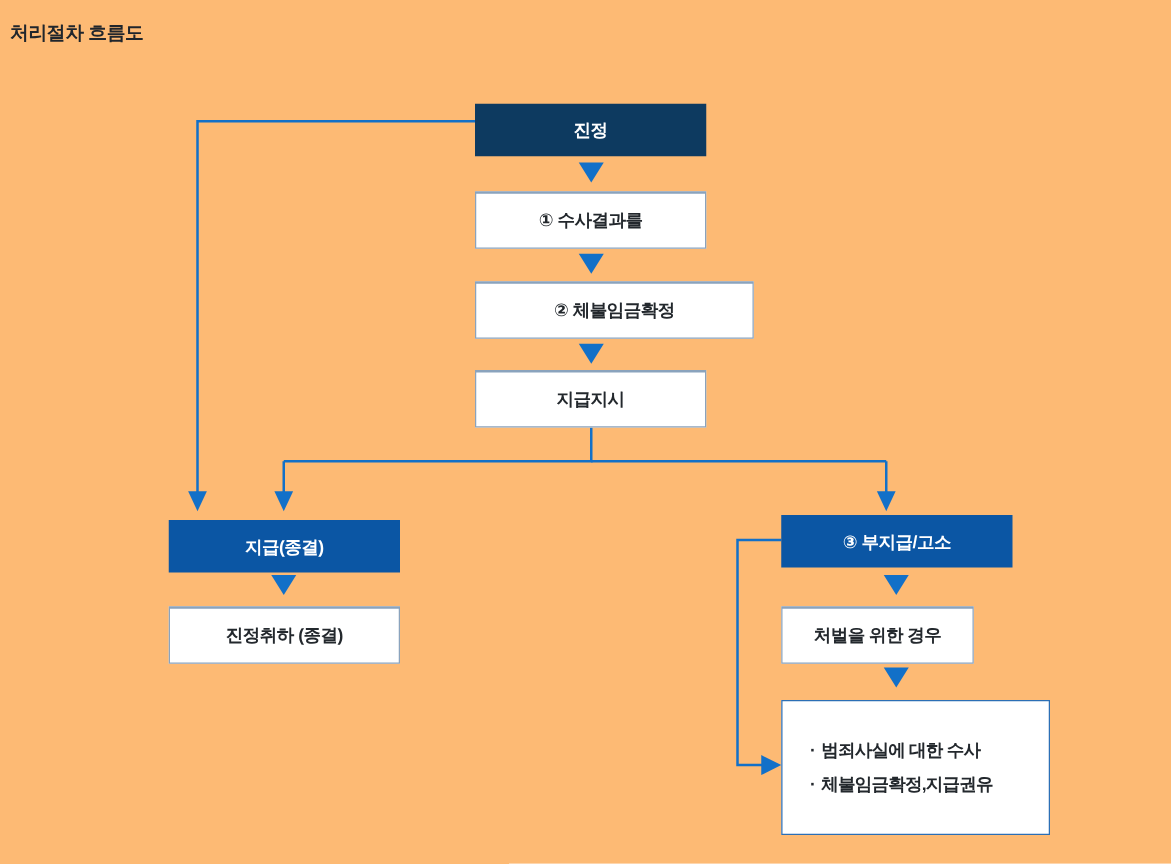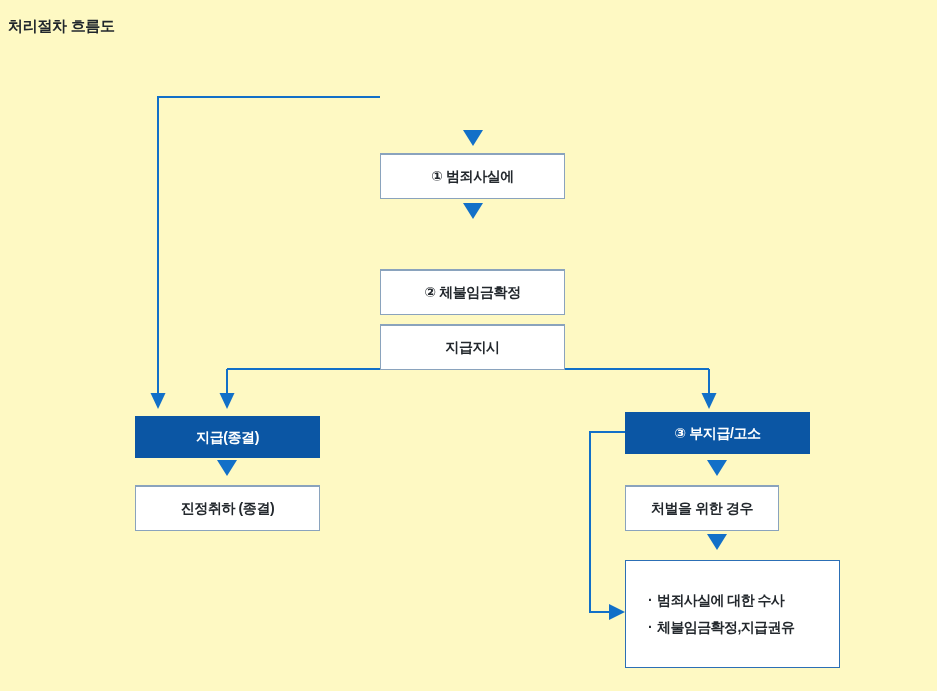--- a/index.html
+++ b/index.html
@@ -11,21 +11,21 @@
   body {
     font-family: "Liberation Sans", "DejaVu Sans", sans-serif;
     color: #222222;
     -webkit-font-smoothing: antialiased;
   }
   #stage {
     position: relative;
     width: 937px;
     height: 691px;
     overflow: hidden;
-    background: #fef9c3;
+    background: #fdba74;
   }
 
   
   .page-title {
     position: absolute;
     left: 8px;
     top: 17px;
     font-size: 15px;
     font-weight: bold;
     color: #20262c;
@@ -150,26 +150,27 @@
     <g>
       <polygon points="707,534 727,534 717,550" fill="#1270c8"></polygon>
     </g>
 
     <g>
       <path d="M625 432 H590 V612 H610" fill="none" stroke="#1270c8" stroke-width="2"></path>
       <polygon points="609,604 609,620 625,612" fill="#1270c8"></polygon>
     </g>
   </svg>
 
+  <div class="node dark" style="left:380px; top:83px; width:185px; height:42px;">진정</div>
 
-  <div class="node plain" style="left:380px; top:153px; width:185px; height:46px;">① 범죄사실에</div>
+  <div class="node plain" style="left:380px; top:153px; width:185px; height:46px;">① 수사결과를</div>
 
-  <div class="node plain" style="left:380px; top:225px; width:185px; height:46px;margin-top:44px;">② 체불임금확정</div>
+  <div class="node plain" style="left:380px; top:225px; width:223px; height:46px;">② 체불임금확정</div>
 
-  <div class="node plain" style="left:380px; top:296px; width:185px; height:46px;margin-top:28px;">지급지시</div>
+  <div class="node plain" style="left:380px; top:296px; width:185px; height:46px;">지급지시</div>
 
   <div class="node blue" style="left:135px; top:416px; width:185px; height:42px;">지급(종결)</div>
 
   <div class="node blue" style="left:625px; top:412px; width:185px; height:42px;">③ 부지급/고소</div>
 
   <div class="node plain" style="left:135px; top:485px; width:185px; height:46px;">진정취하 (종결)</div>
 
   <div class="node plain" style="left:625px; top:485px; width:154px; height:46px;">처벌을 위한 경우</div>
 
   <div class="node plain tall" style="left:625px; top:560px; width:215px; height:108px;">

